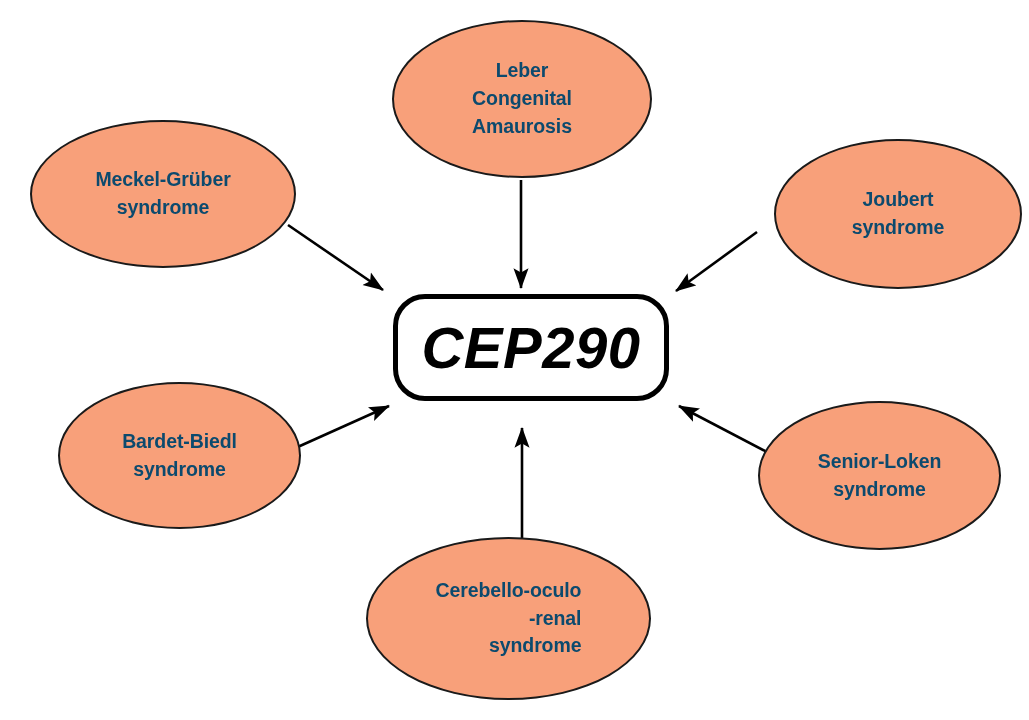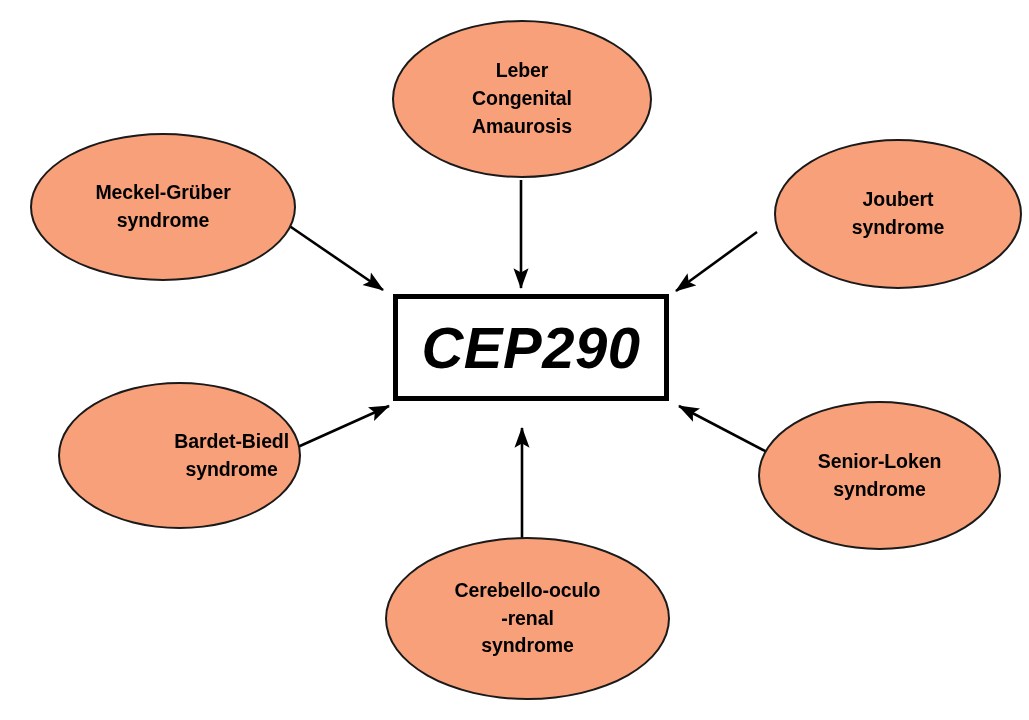--- a/index.html
+++ b/index.html
@@ -36,21 +36,21 @@
   }
   .ellipse {
     border-radius: 50%;
     background: #F8A07A;
     border: 2.5px solid #1a1a1a;
   }
   .ellipse .label {
     font-weight: bold;
     font-size: 19.5px;
     line-height: 1.42;
-    color: #000000;
+    color: #0c4a6e;
     letter-spacing: -0.1px;
     white-space: pre-line;
     padding: 0 10px;
   }
   .center-box {
     background: #ffffff;
     border: 5px solid #000000;
   }
   .center-box .label {
     font-weight: bold;
@@ -85,43 +85,43 @@
 
     <line x1="522" y1="545" x2="522" y2="428" stroke="#000000" stroke-width="2.6" marker-end="url(#arrowhead)"></line>
   </svg>
 
   <div class="node ellipse" style="left:392px; top:20px; width:260px; height:158px;">
     <span class="label">Leber
 Congenital
 Amaurosis</span>
   </div>
 
-  <div class="node ellipse" style="left:30px; top:133px; width:266px; height:148px;">
+  <div class="node ellipse" style="left:30px; top:120px; width:266px; height:148px;">
     <span class="label">Meckel-Grüber
 syndrome</span>
   </div>
 
   <div class="node ellipse" style="left:774px; top:139px; width:248px; height:150px;">
     <span class="label">Joubert
 syndrome</span>
   </div>
 
-  <div class="node ellipse" style="left:58px; top:382px; width:243px; height:147px;justify-content:flex-end;">
+  <div class="node ellipse" style="left:58px; top:382px; width:243px; height:147px;">
     <span class="label">Bardet-Biedl
 syndrome</span>
   </div>
 
   <div class="node ellipse" style="left:758px; top:401px; width:243px; height:149px;">
     <span class="label">Senior-Loken
 syndrome</span>
   </div>
 
-  <div class="node ellipse" style="left:385px; top:537px; width:285px; height:163px;">
+  <div class="node ellipse" style="left:366px; top:537px; width:285px; height:163px;text-align:right;">
     <span class="label">Cerebello-oculo
 -renal
 syndrome</span>
   </div>
 
-  <div class="node center-box" style="left:393px; top:294px; width:276px; height:107px;">
+  <div class="node center-box" style="left:393px; top:294px; width:276px; height:107px;border-radius:32px;">
     <span class="label">CEP290</span>
   </div>
 
 </div>
 
 </body></html>

